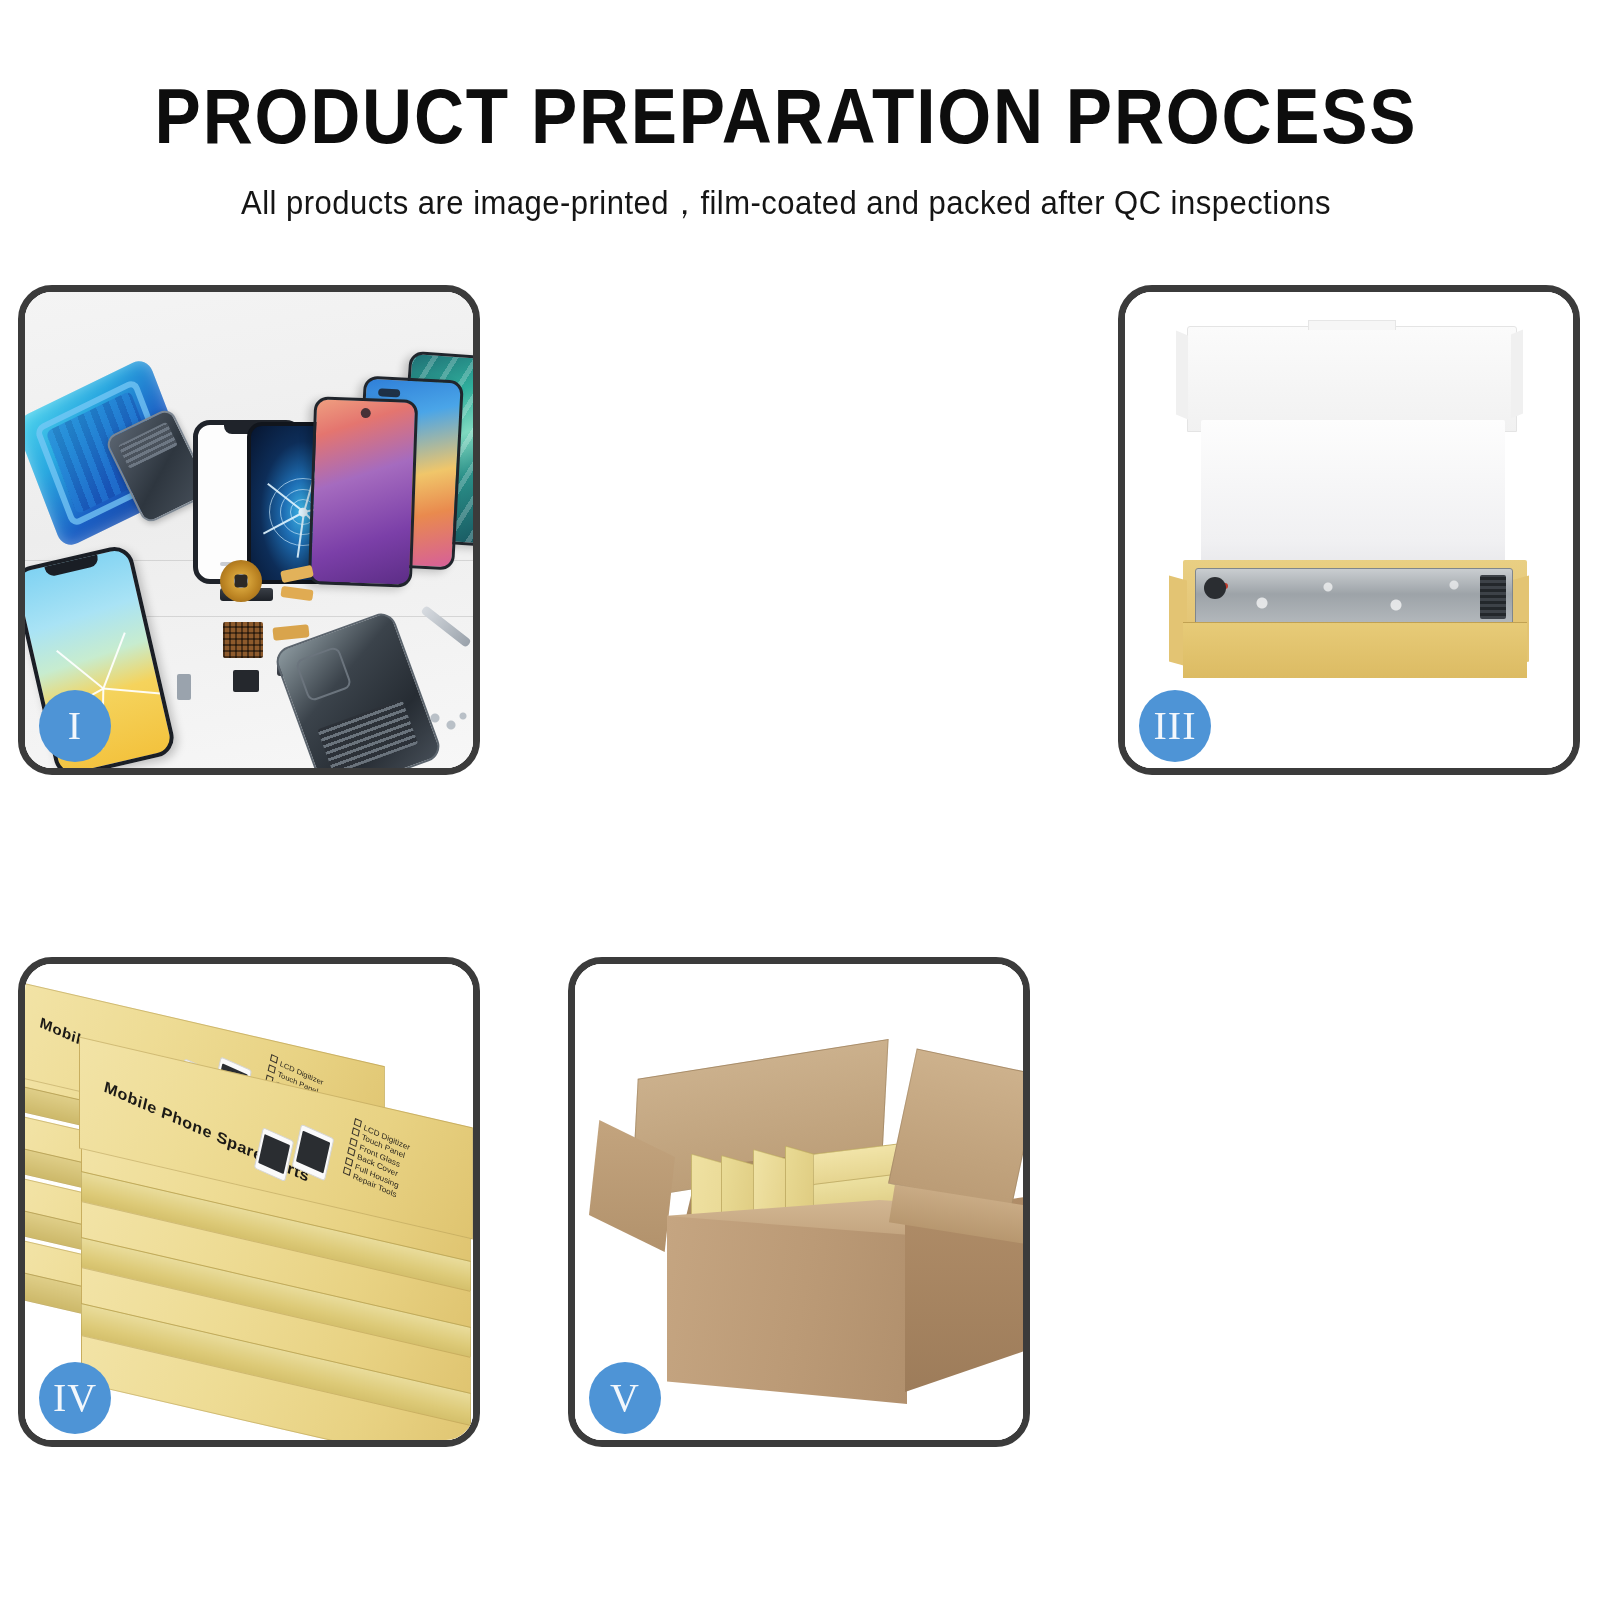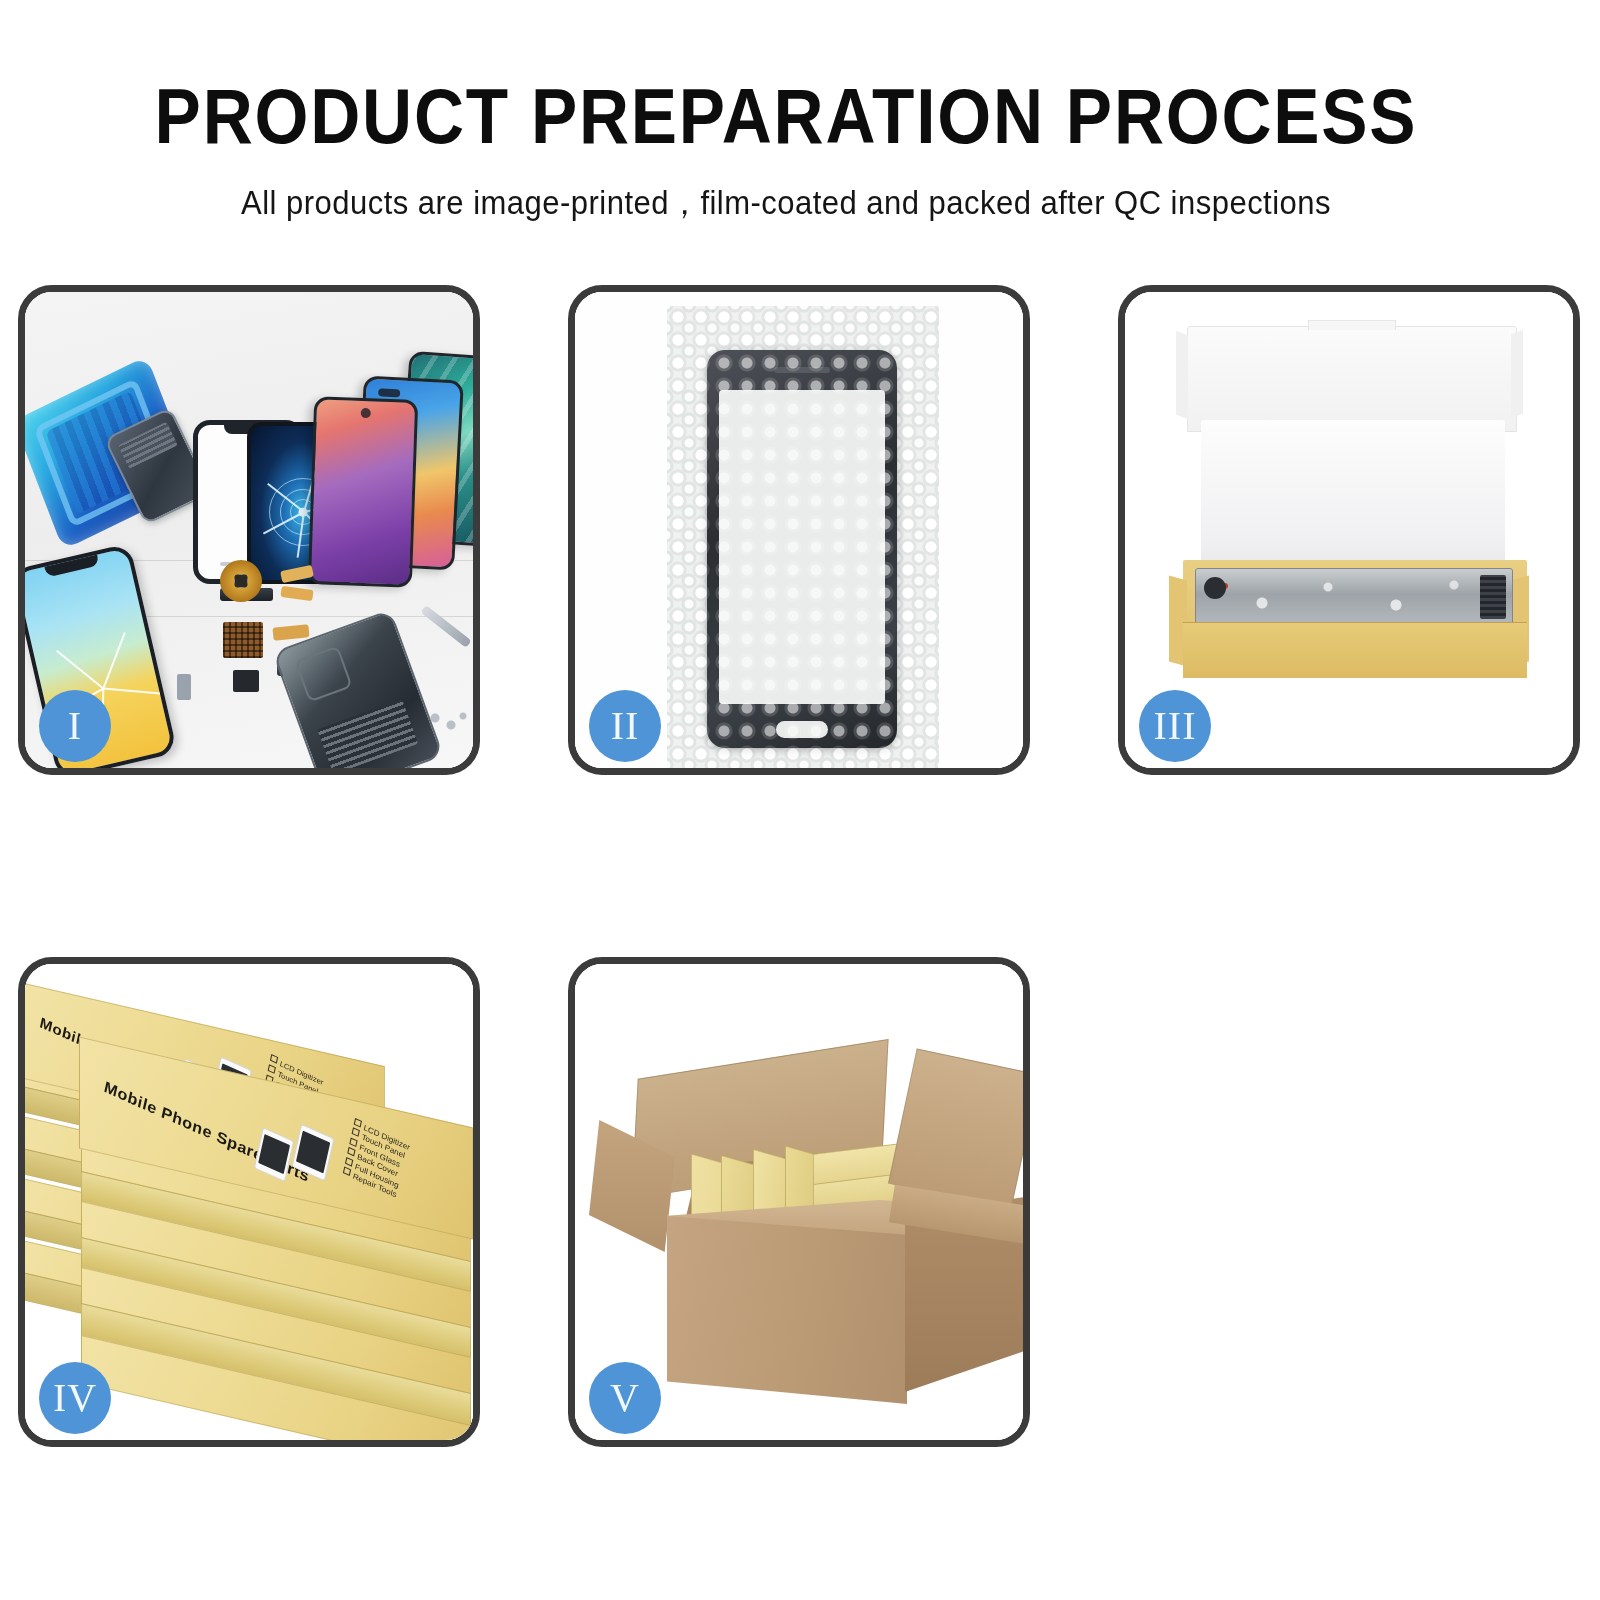--- a/index.html
+++ b/index.html
@@ -773,33 +773,20 @@
         <div class="comp comp-tray"></div>
         <div class="comp comp-batt"></div>
 
         <div class="housing"></div>
         <div class="tool"></div>
         <div class="screws"></div>
       </div>
       <div class="badge">I</div>
     </div>
 
-    <div class="panel c2 r1">
-      <div class="clip">
-        <div class="p2-bg"></div>
-        <div class="bw-sheet"></div>
-        <div class="scr-frame">
-          <div class="scr-spk"></div>
-          <div class="scr-inner"></div>
-          <div class="scr-home"></div>
-        </div>
-        <div class="bw-overlay"></div>
-      </div>
-      <div class="badge">II</div>
-    </div>
 
     <div class="panel c3 r1">
       <div class="clip">
         <div class="p3-bg"></div>
         <div class="mb-lid"></div>
         <div class="mb-lid-r"></div>
         <div class="mb-foam"></div>
         <div class="mb-base"></div>
         <div class="mb-flap-l"></div>
         <div class="mb-flap-r"></div>

